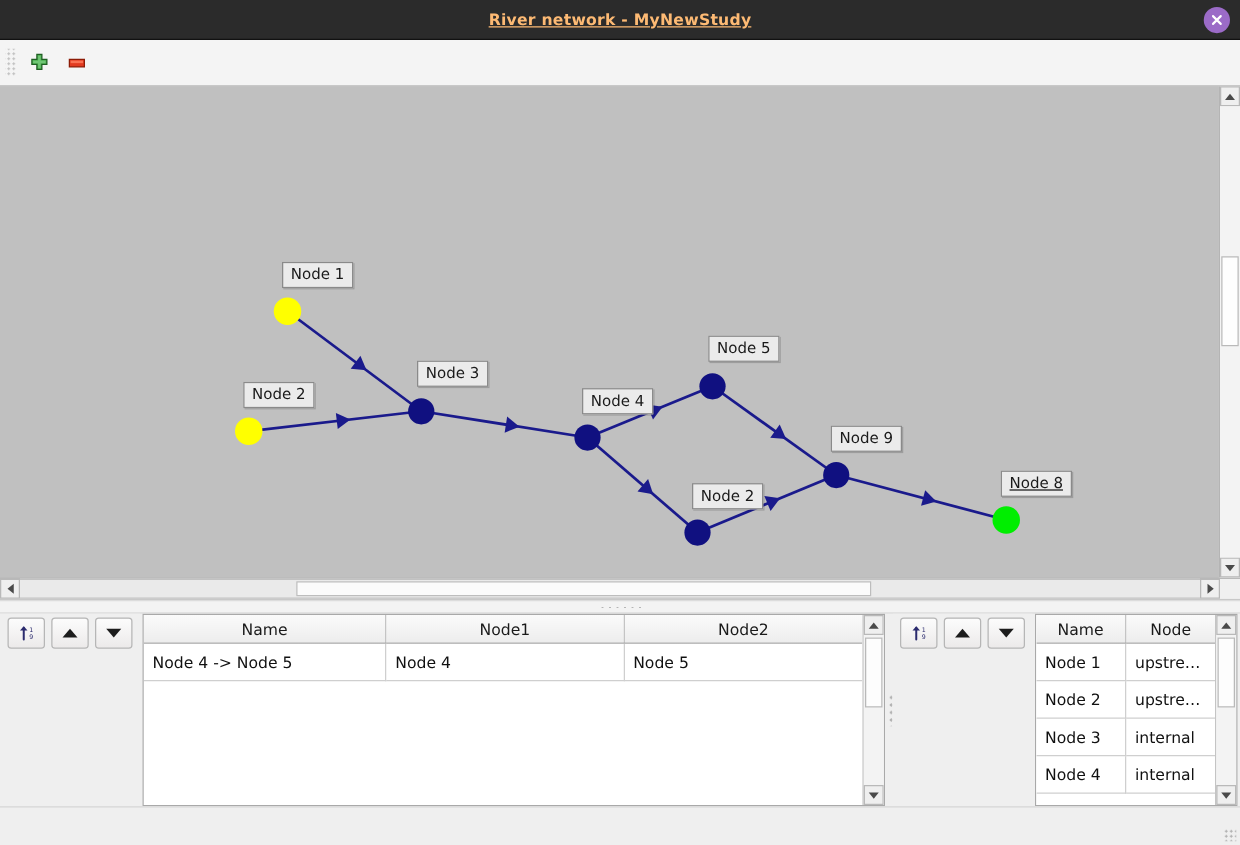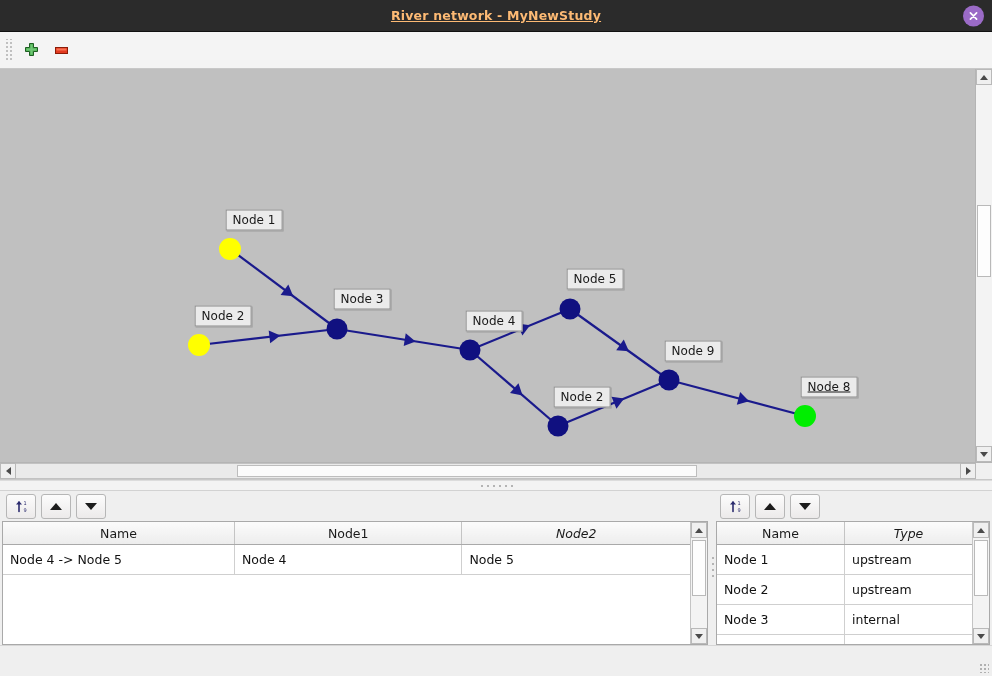--- a/index.html
+++ b/index.html
@@ -174,21 +174,21 @@
   }
 
   
   .bottom {
     flex: 1 1 auto;
     display: flex;
     background: #efefef;
     min-height: 0;
   }
   .panel {
-    display:flex; flex-direction:column;
+    display:flex; flex-direction:row;
     min-width:0; min-height:0;
     background:#efefef;
   }
   .panel-left  { flex: 0 0 710px; }
   .vsplitter {
     width: 4px; min-width:4px;
     background: #efefef;
     display:flex; align-items:center; justify-content:center;
     cursor: col-resize;
   }
@@ -244,21 +244,21 @@
     border-right: 1px solid #c4c4c4;
     border-bottom: 1px solid #a9a9a9;
     font-weight: normal;
     font-size: 12.5px;
     height: 22px;
     padding: 0;
     text-align: center;
     color: #1a1a1a;
     cursor: pointer;
   }
-  table.grid thead th:last-child { border-right: none; font-style: italic; }
+  table.grid thead th:last-child { border-right: none; }
   table.grid tbody td {
     border-right: 1px solid #cfcfcf;
     border-bottom: 1px solid #cfcfcf;
     height: 29px;
     padding: 0 7px;
     text-align: left;
     white-space: nowrap;
     overflow: hidden;
     text-overflow: ellipsis;
     background: #fff;
@@ -466,21 +466,21 @@
       <div class="table-area">
         <div class="table-scroll">
           <table class="grid">
             <colgroup>
                 <col style="width:50%">
                 <col style="width:50%">
               </colgroup>
             <thead>
                 <tr id="nodes-head">
                   <th>Name</th>
-                  <th>Type</th>
+                  <th>Node</th>
                 </tr>
               </thead>
             <tbody id="nodes-body">
                 <tr>
                   <td>Node 1</td>
                   <td>upstream</td>
                 </tr>
                 <tr>
                   <td>Node 2</td>
                   <td>upstream</td>

